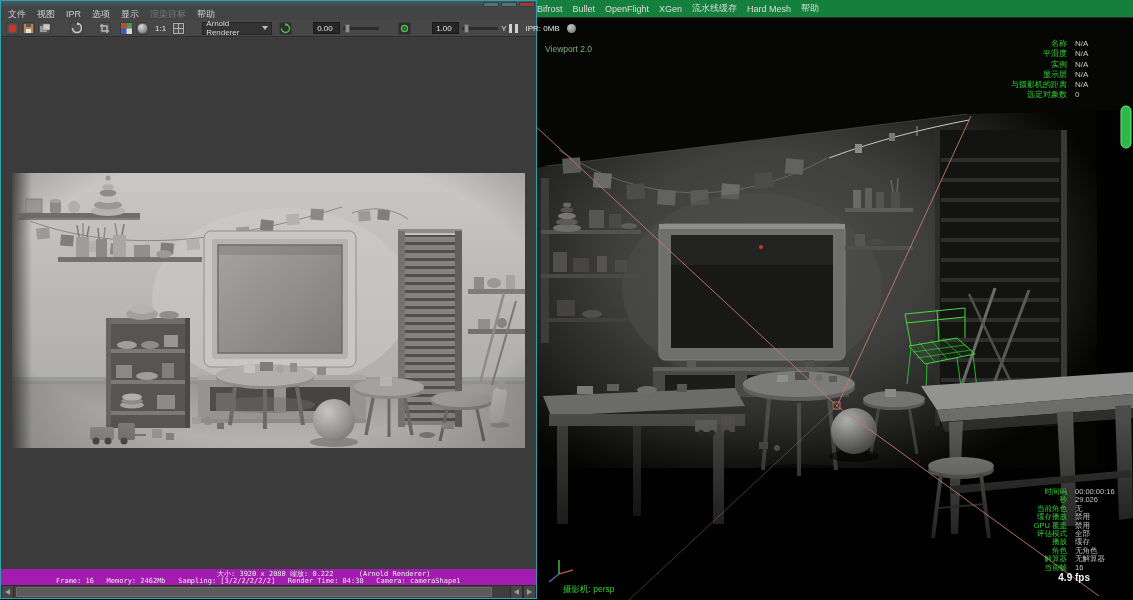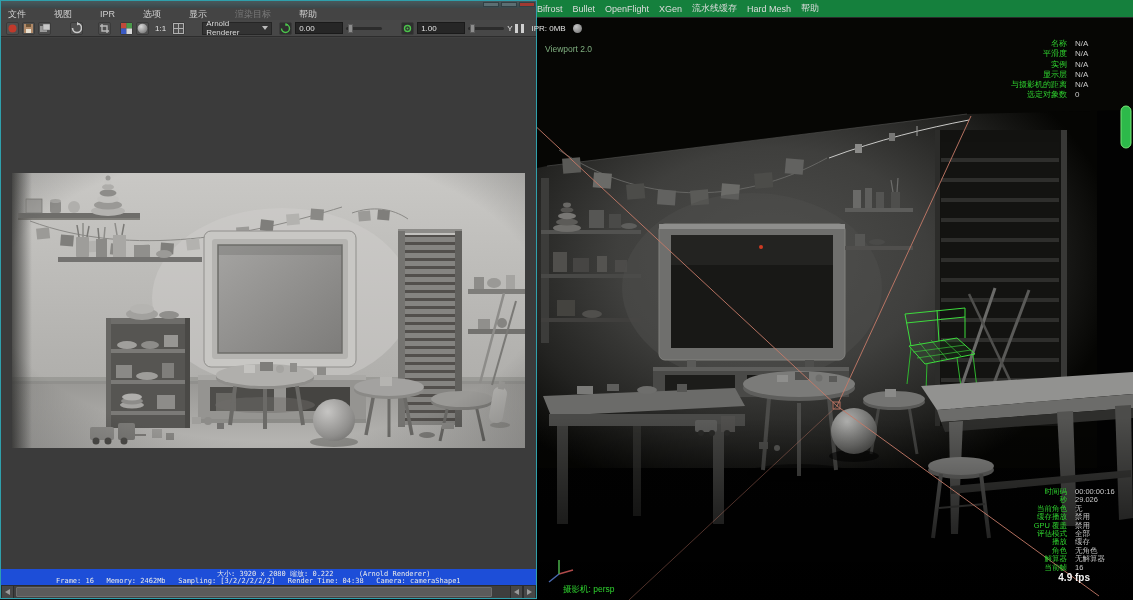--- a/index.html
+++ b/index.html
@@ -4,37 +4,37 @@
 <style>
   * { margin:0; padding:0; box-sizing:border-box; }
   html,body { width:1133px; height:600px; overflow:hidden; background:#111; font-family:"Liberation Sans",sans-serif; }
 
   
   .left-window { position:absolute; left:0; top:0; width:537px; height:599px; background:#404040; border:1px solid #2fa0ac; z-index:10; }
   .lw-titlebar { height:7px; background:linear-gradient(#49595c,#3b474a); position:relative; }
   .lw-winbtns { position:absolute; top:1px; right:1px; display:flex; gap:2px; }
   .lw-winbtn { width:16px; height:5px; background:#5c6e72; border:1px solid #324044; }
   .lw-winbtn.close { background:#a03a32; }
-  .lw-menubar { height:12px; background:#444; display:flex; align-items:center; gap:28px; padding:0 7px; font-size:9px; color:#cecece; }
+  .lw-menubar { height:12px; background:#444; display:flex; align-items:center; gap:11px; padding:0 7px; font-size:9px; color:#cecece; }
   .menu-item { white-space:nowrap; cursor:default; }
   .menu-item.disabled { color:#7c7c7c; }
   .lw-toolbar { height:17px; background:#474747; border-bottom:1px solid #2d2d2d; display:flex; align-items:center; padding:0 5px; gap:3px; font-size:8px; color:#ddd; }
   .tbi { width:13px; height:13px; border-radius:2px; background:#4f4f4f; border:1px solid #3a3a3a; display:flex; align-items:center; justify-content:center; flex:none; }
   .tbi.dark { background:#2e2e2e; }
   .tb-label { font-size:8px; color:#e2e2e2; flex:none; }
   .tb-dd { height:13px; width:70px; background:#333; border:1px solid #252525; display:flex; align-items:center; gap:3px; padding:0 3px; font-size:8px; color:#dcdcdc; flex:none; }
   .tb-dd .dd-arrow { width:0; height:0; border-left:3px solid transparent; border-right:3px solid transparent; border-top:4px solid #bbb; margin-left:auto; }
-  .tb-field { width:48px; height:12px; background:#262626; border:1px solid #1a1a1a; color:#e0e0e0; font-size:8px; line-height:11px; padding-left:3px; flex:none; }
+  .tb-field { width:27px; height:12px; background:#262626; border:1px solid #1a1a1a; color:#e0e0e0; font-size:8px; line-height:11px; padding-left:3px; flex:none;margin-left:18px; }
   .tb-slider { width:36px; height:3px; background:#2c2c2c; border-radius:2px; position:relative; flex:none; }
   .tb-slider .handle { position:absolute; left:2px; top:-3px; width:5px; height:9px; background:#8d8d8d; border:1px solid #5a5a5a; }
   .pause-icon { width:9px; height:9px; border-left:3px solid #d0d0d0; border-right:3px solid #d0d0d0; flex:none; }
   .gray-dot { width:9px; height:9px; border-radius:50%; background:radial-gradient(circle at 35% 30%, #c4c4c4, #6f6f6f); flex:none; }
   .render-area { position:absolute; left:0; right:0; top:37px; bottom:29px; background:#3b3b3b; overflow:hidden; }
   .render-image { position:absolute; left:11px; top:135px; }
-  .lw-status { position:absolute; left:0; right:0; bottom:13px; height:16px; background:#1d4ed8; font-family:"DejaVu Sans Mono",monospace; font-size:7px; color:#eaeaea; }
+  .lw-status { position:absolute; left:0; right:0; bottom:13px; height:16px; background:#a21caf; font-family:"DejaVu Sans Mono",monospace; font-size:7px; color:#eaeaea; }
   .status-line1 { position:absolute; left:216px; top:0; white-space:pre; }
   .status-line2 { position:absolute; left:55px; top:8px; white-space:pre; }
   .lw-hscroll { position:absolute; left:0; right:0; bottom:0; height:13px; background:#3e3e3e; border-top:1px solid #2c2c2c; display:flex; align-items:center; }
   .scroll-btn { width:13px; height:12px; display:flex; align-items:center; justify-content:center; background:#474747; border-right:1px solid #2c2c2c; border-left:1px solid #2c2c2c; flex:none; }
   .tri-left { width:0; height:0; border-top:3px solid transparent; border-bottom:3px solid transparent; border-right:5px solid #9a9a9a; }
   .tri-right { width:0; height:0; border-top:3px solid transparent; border-bottom:3px solid transparent; border-left:5px solid #9a9a9a; }
   .scroll-track { flex:1; height:12px; position:relative; }
   .scroll-thumb { position:absolute; left:2px; top:1px; height:10px; width:96%; background:#5b5b5b; border:1px solid #6e6e6e; border-radius:1px; }
 
   

